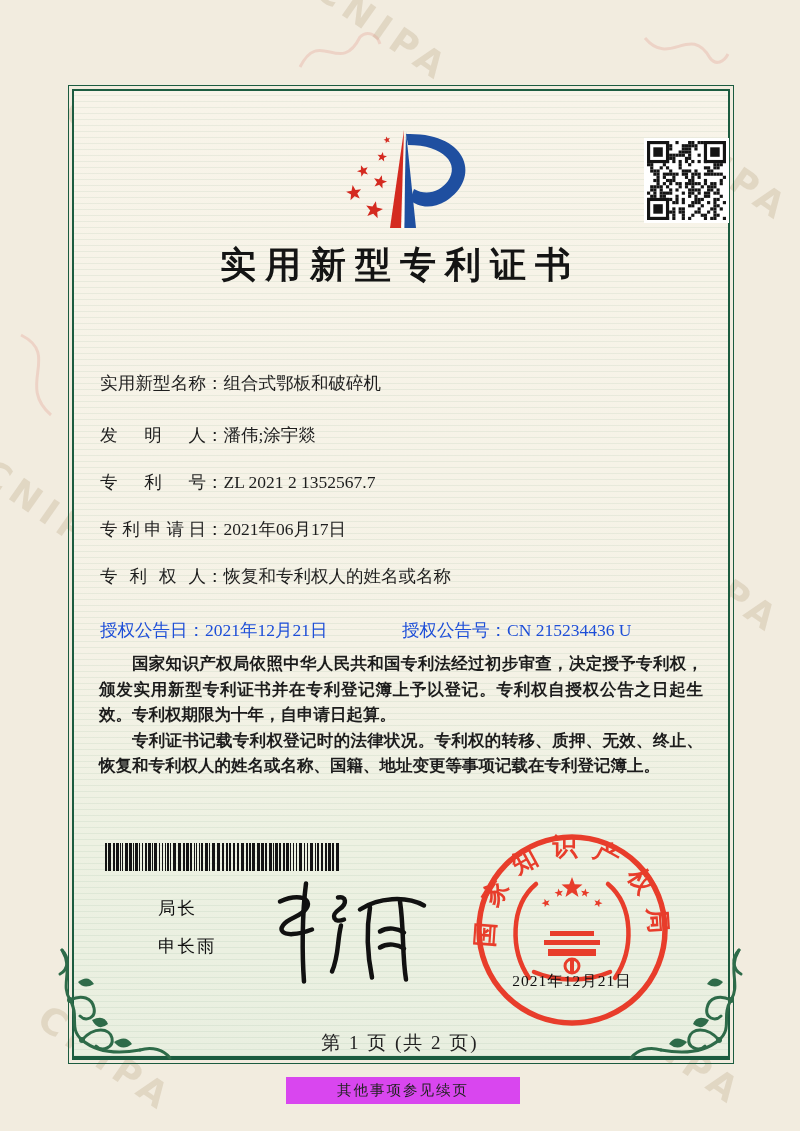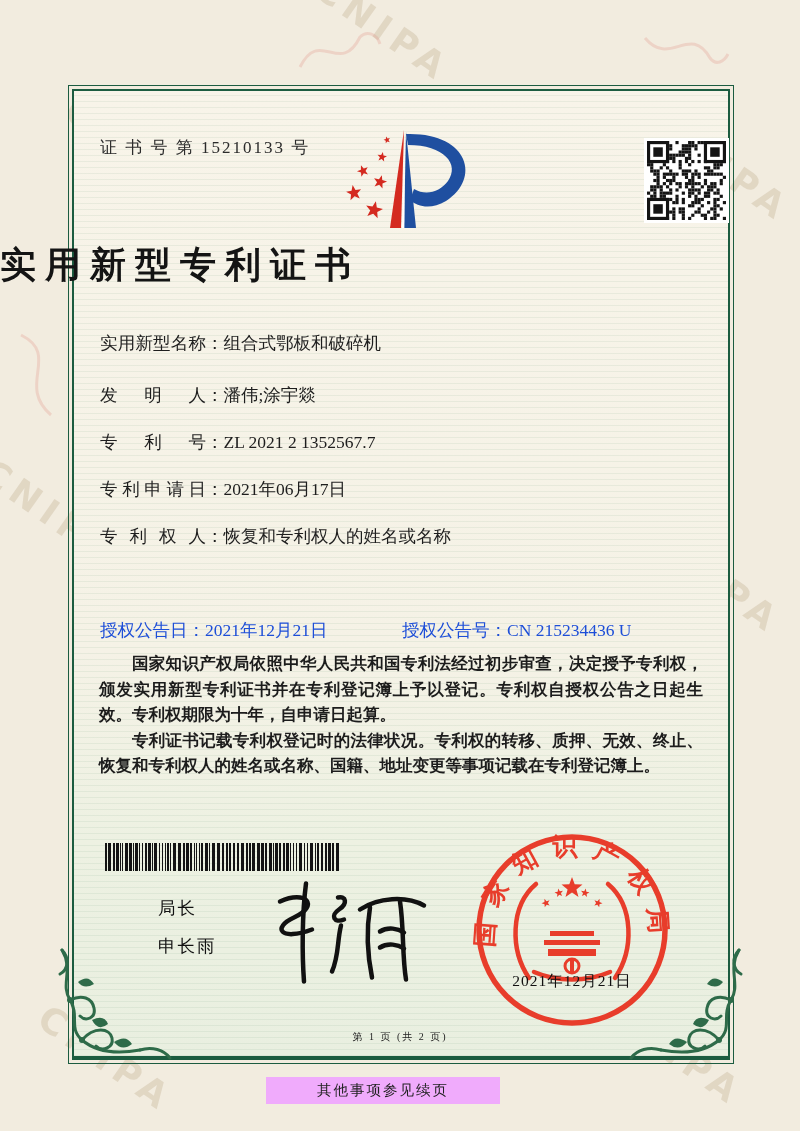--- a/index.html
+++ b/index.html
@@ -21,26 +21,26 @@
         repeating-linear-gradient(0deg, rgba(100,150,115,0.10) 0 1px, rgba(0,0,0,0) 1px 6px),
         linear-gradient(180deg,#f8f4e9 0%,#f5f2e6 58%,#edf1e2 78%,#e9efe0 100%);}
   .corner-orn{position:absolute;width:135px;height:125px;z-index:5;}
   .corner-bl{left:48px;top:942px;}
   .corner-br{left:618px;top:942px;transform:scaleX(-1);}
 
   
   .cert-no{position:absolute;left:100px;top:136px;font-size:17px;letter-spacing:2px;color:#2b2b2b;z-index:3;}
   .logo{position:absolute;left:330px;top:126px;width:180px;height:110px;z-index:3;}
   .qr{position:absolute;left:644px;top:138px;width:79px;height:79px;background:#fff;padding:3px;z-index:3;}
-  .title{position:absolute;left:0;top:241px;width:800px;
+  .title{position:absolute;left:0;top:241px;width:800px;text-align:center;
       font-size:36px;font-weight:700;letter-spacing:9px;color:#141414;z-index:3;}
 
   
   .field-row{position:absolute;left:100px;font-size:17.5px;color:#1e1e1e;white-space:nowrap;z-index:3;}
-  .flabel{display:inline-block;width:106px;text-align:justify;text-align-last:justify;}
+  .flabel{display:inline-block;width:106px;text-align:justify;text-align-last:justify;margin-top:40px;}
   .fr0{top:331px}.fr1{top:383px}.fr2{top:430px}.fr3{top:477px}.fr4{top:524px}.fr5{top:571px}
   .grant-row{position:absolute;left:100px;top:618px;font-size:17.5px;color:#1d4ed8;white-space:nowrap;z-index:3;}
   .grant-no{position:absolute;left:302px;}
 
   
   .body-text{position:absolute;left:99px;top:651px;width:604px;z-index:3;}
   .body-text p{margin:0;font-size:16.5px;line-height:25.5px;color:#1c1c1c;
       text-align:justify;text-indent:2em;font-weight:bold;}
 
   
@@ -48,23 +48,23 @@
   .signer{position:absolute;left:114px;top:896px;z-index:4;
       font-family:"Liberation Sans","DejaVu Sans",sans-serif;font-size:17.5px;color:#111;}
   .signer div{margin-bottom:14px;letter-spacing:2px;margin-left:44px;}
   .signature{position:absolute;left:228px;top:878px;width:210px;height:108px;z-index:4;}
 
   .seal{position:absolute;left:472px;top:830px;width:200px;height:200px;z-index:6;opacity:.93;}
   .seal-date{position:absolute;left:472px;top:971px;width:200px;text-align:center;
       font-size:15.5px;letter-spacing:1px;color:#111;z-index:7;}
 
   .page-no{position:absolute;left:68px;top:1030px;width:664px;text-align:center;
-      font-size:10px;letter-spacing:2px;color:#222;z-index:3;}
-  .continuation{position:absolute;left:266px;top:1077px;width:234px;height:27px;line-height:27px;
-      background:#f0abfc;text-align:center;font-size:14.5px;letter-spacing:2px;color:#222;z-index:3;}
+      font-size:19px;letter-spacing:2px;color:#222;z-index:3;}
+  .continuation{position:absolute;left:286px;top:1077px;width:234px;height:27px;line-height:27px;
+      background:#d946ef;text-align:center;font-size:14.5px;letter-spacing:2px;color:#222;z-index:3;}
 </style>
 </head>
 <body>
 
 <div class="page">
 
   <div class="wm" style="left:55px;top:130px">CNIPA</div>
   <div class="wm" style="left:305px;top:8px">CNIPA</div>
   <div class="wm" style="left:645px;top:148px">CNIPA</div>
   <div class="wm" style="left:468px;top:322px">CNIPA</div>
@@ -113,21 +113,20 @@
     </g>
     <g fill="#2e6b49">
       <path d="M30,40 q10,-8 16,2 q-10,6 -16,-2z"></path>
       <path d="M44,78 q12,-6 16,4 q-10,8 -16,-4z"></path>
       <path d="M66,100 q12,-8 18,2 q-10,8 -18,-2z"></path>
       <circle cx="22" cy="58" r="3"></circle>
         <circle cx="34" cy="98" r="3"></circle>
     </g>
   </svg>
 
-  <div class="cert-no">证 书 号 第 15210133 号</div>
 
   <svg class="logo" viewBox="0 0 180 110">
     <g id="logo-stars">
         <polygon points="57.0,10.5 57.9,12.8 60.3,12.9 58.4,14.5 59.1,16.8 57.0,15.5 54.9,16.8 55.6,14.5 53.7,12.9 56.1,12.8" fill="#d42a20" transform="rotate(-15 57 14)"></polygon>
         <polygon points="52.0,26.0 53.2,29.3 56.8,29.5 54.0,31.6 54.9,35.0 52.0,33.1 49.1,35.0 50.0,31.6 47.2,29.5 50.8,29.3" fill="#d42a20" transform="rotate(10 52 31)"></polygon>
         <polygon points="33.0,39.0 34.5,43.0 38.7,43.1 35.4,45.8 36.5,49.9 33.0,47.5 29.5,49.9 30.6,45.8 27.3,43.1 31.5,43.0" fill="#d42a20" transform="rotate(-20 33 45)"></polygon>
         <polygon points="50.0,49.0 51.7,53.6 56.7,53.8 52.8,56.9 54.1,61.7 50.0,58.9 45.9,61.7 47.2,56.9 43.3,53.8 48.3,53.6" fill="#d42a20" transform="rotate(15 50 56)"></polygon>
         <polygon points="24.0,59.0 26.0,64.3 31.6,64.5 27.2,68.0 28.7,73.5 24.0,70.4 19.3,73.5 20.8,68.0 16.4,64.5 22.0,64.3" fill="#d42a20" transform="rotate(-10 24 67)"></polygon>
         <polygon points="44.0,75.0 46.2,80.9 52.6,81.2 47.6,85.2 49.3,91.3 44.0,87.8 38.7,91.3 40.4,85.2 35.4,81.2 41.8,80.9" fill="#d42a20" transform="rotate(12 44 84)"></polygon>
       </g>

